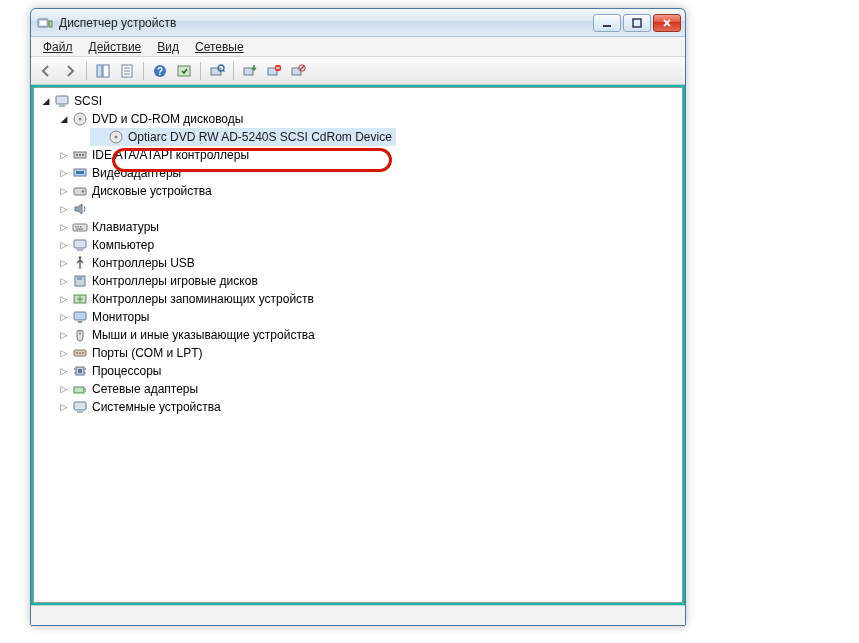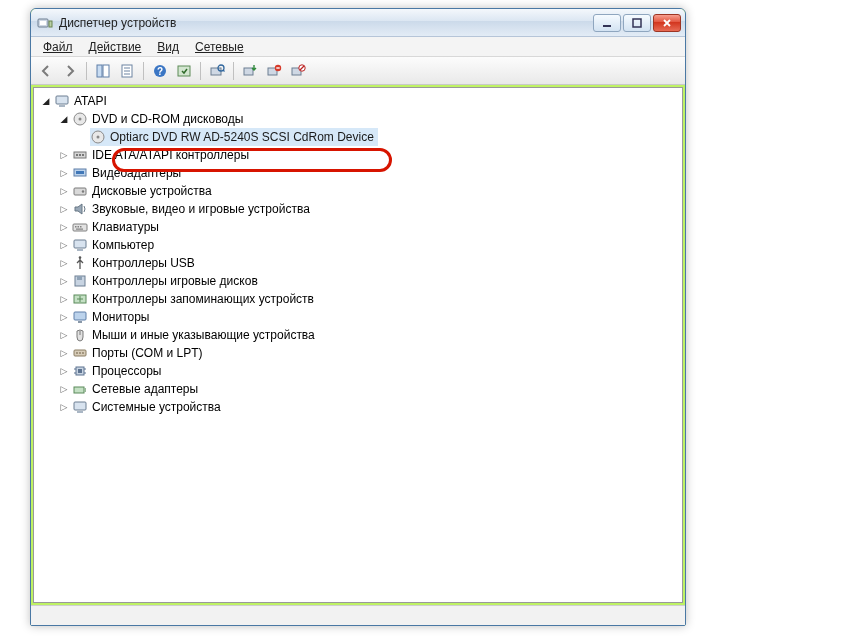--- a/index.html
+++ b/index.html
@@ -11,21 +11,21 @@
     height: 643px;
     position: relative;
     overflow: hidden;
   }
   .window {
     position: absolute;
     left: 30px; top: 8px;
     width: 656px; height: 618px;
     border: 1px solid #4a78a4;
     border-radius: 6px 6px 2px 2px;
-    background: #bef264;
+    background: #14b8a6;
     box-shadow: 0 0 10px rgba(0,0,0,0.25);
     display: flex;
     flex-direction: column;
   }
   .titlebar {
     height: 28px;
     background: linear-gradient(#f4f8fc, #dbe6f2 45%, #ccdaea 46%, #e3ecf6);
     border-bottom: 1px solid #b6c5d8;
     border-radius: 5px 5px 0 0;
     display: flex;
@@ -95,21 +95,21 @@
   .node { display: flex; align-items: center; height: 18px; line-height: 18px; white-space: nowrap; }
   .expander {
     width: 12px; height: 12px; margin-right: 2px;
     display: inline-flex; align-items: center; justify-content: center;
     color: #6b6b6b; font-size: 9px; cursor: default;
   }
   .expander.open { color: #222; }
   .node .icon { width: 16px; height: 16px; margin-right: 4px; display: inline-flex; align-items: center; justify-content: center; }
   .node .label { color: #000; }
   .children { margin-left: 18px; }
-  .selected-wrap { display: inline-flex; align-items: center; background: #d6e8f8; border: 0; padding: 0 4px 0 0; }
+  .selected-wrap { display: inline-flex; align-items: center; background: #d6e8f8; border: 0; padding: 0 4px 0 18px; }
   .selected-wrap .label { color: #1a1a1a; }
   
   .callout {
     position: absolute;
     border: 3px solid #d71400;
     border-radius: 16px;
     pointer-events: none;
   }
   .statusbar {
     height: 20px;
@@ -231,21 +231,21 @@
   <div class="tree-pane">
 
     <div class="node">
       <span class="expander open">◢</span>
       <span class="icon">
         <svg width="16" height="16" viewBox="0 0 16 16">
             <rect x="2" y="3" width="12" height="8" rx="1" fill="#d8e3ef" stroke="#6d7e92"></rect>
             <rect x="5" y="12" width="6" height="2" fill="#aab7c5"></rect>
           </svg>
       </span>
-      <span class="label">ATAPI</span>
+      <span class="label">SCSI</span>
     </div>
     <div class="children">
 
       <div class="node">
         <span class="expander open">◢</span>
         <span class="icon">
           <svg width="16" height="16" viewBox="0 0 16 16">
               <circle cx="8" cy="8" r="6" fill="#e8e8e8" stroke="#888"></circle>
               <circle cx="8" cy="8" r="1.5" fill="#888"></circle>
             </svg>
@@ -300,21 +300,20 @@
         <span class="label">Дисковые устройства</span>
       </div>
       <div class="node">
         <span class="expander">▷</span>
         <span class="icon">
             <svg width="16" height="16" viewBox="0 0 16 16">
               <path d="M3 6 h3 l4 -3 v10 l-4 -3 h-3 z" fill="#9aa9b8" stroke="#677684"></path>
               <path d="M12 5 q2 3 0 6" fill="none" stroke="#677684"></path>
             </svg>
           </span>
-        <span class="label">Звуковые, видео и игровые устройства</span>
       </div>
       <div class="node">
         <span class="expander">▷</span>
         <span class="icon">
             <svg width="16" height="16" viewBox="0 0 16 16">
               <rect x="1" y="5" width="14" height="7" rx="1" fill="#e2e2e2" stroke="#808080"></rect>
               <rect x="3" y="7" width="1.5" height="1.5" fill="#808080"></rect>
               <rect x="5.5" y="7" width="1.5" height="1.5" fill="#808080"></rect>
               <rect x="8" y="7" width="1.5" height="1.5" fill="#808080"></rect>
               <rect x="4" y="9.5" width="7" height="1.2" fill="#808080"></rect>

